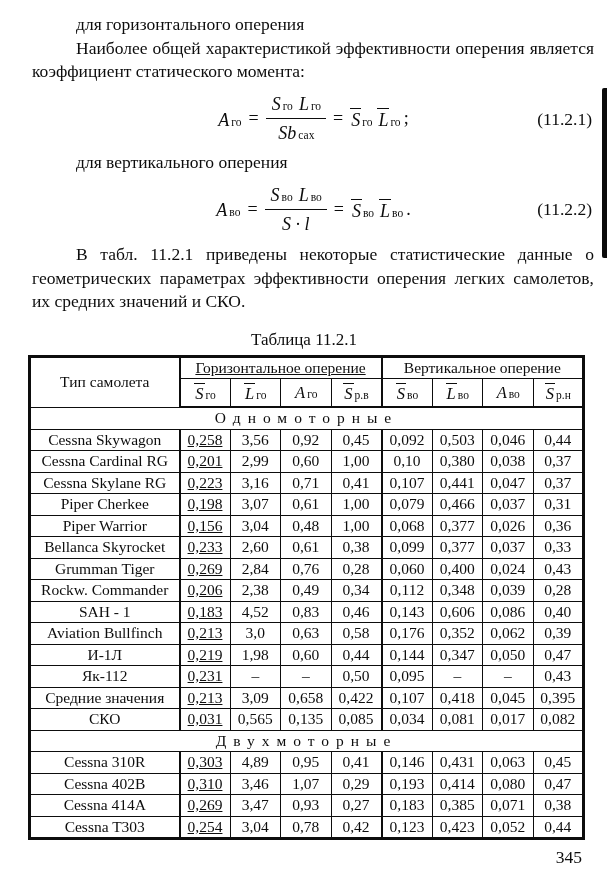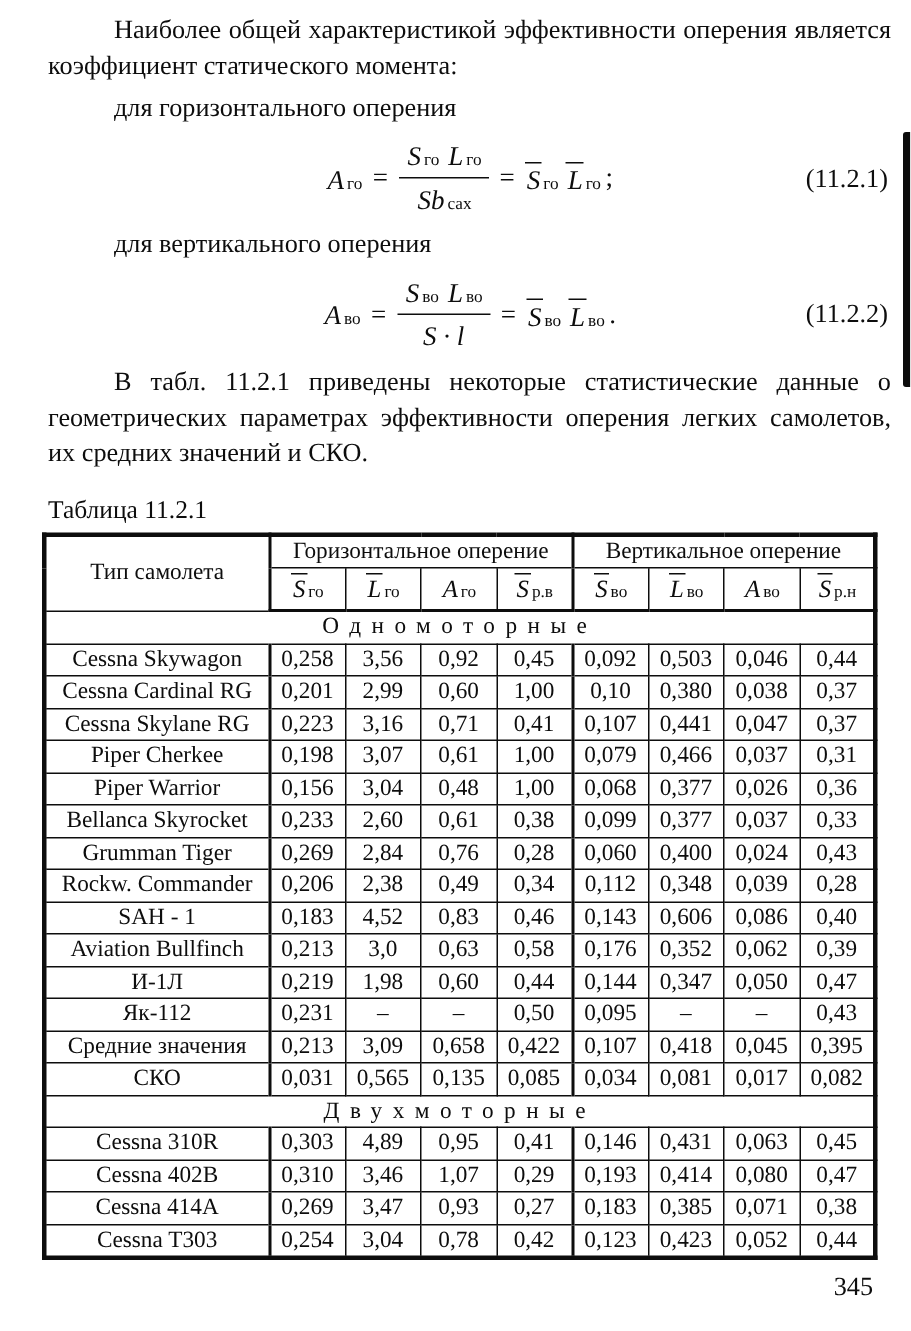--- a/index.html
+++ b/index.html
@@ -38,21 +38,21 @@
   .frac .num{display:block;border-bottom:1.7px solid #0d0d0d;padding:0 5px 3px 5px;}
   .frac .den{display:block;padding-top:3px;}
   .punct{margin-left:3px;font-size:18px;}
   .eqnum{
     position:absolute;right:2px;top:50%;transform:translateY(-50%);
     font-size:17.5px;font-style:normal;
   }
   
   .caption{
     width:566px;margin:16px 0 5px 0;
-    text-align:left;font-size:17px;line-height:20px;
+    text-align:center;font-size:17px;line-height:20px;
     padding-right:22px;box-sizing:border-box;
   }
   
   table.data{
     border-collapse:collapse;
     table-layout:fixed;
     width:554px;
     margin-left:-4px;
     border:3px solid #0d0d0d;
     font-size:15.5px;
@@ -62,21 +62,21 @@
     padding:0 2px;
     height:20.5px;
     line-height:18px;
     text-align:center;
     font-weight:normal;
     overflow:hidden;white-space:nowrap;
   }
   th.c-name{height:auto;vertical-align:middle;}
   tr.r-sub th{border-bottom:2.6px solid #0d0d0d;height:27px;}
   .gsep{border-left:2.6px solid #0d0d0d !important;}
-  .nsep{border-left:2.2px solid #0d0d0d !important;}
+  .nsep{border-left:2.2px solid #0d0d0d !important;text-decoration:underline;}
   td.name{text-align:left;padding-left:5px;margin-top:18px;}
   td.section-title{
     font-weight:bold;letter-spacing:0.45em;text-align:center;
     height:19px;
   }
   .hsym{font-size:16.5px;}
   .hsym .vbase{padding-top:2px;}
   
   .page-number{
     position:absolute;right:25px;bottom:19px;
@@ -85,23 +85,23 @@
   .scan-edge{
     position:absolute;right:0;top:88px;width:5px;height:170px;
     background:#0b0b0b;border-radius:2px 0 0 2px;
   }
 </style>
 </head>
 <body>
 
 <div class="page">
 
+  <p class="para lead">для горизонтального оперения</p>
+
   <p class="para indent">Наиболее общей характеристикой эффективности оперения является коэффициент статического момента:</p>
-
-  <p class="para lead">для горизонтального оперения</p>
 
   <div class="equation">
       <span class="eqrow">
         <span class="sym">
           <span class="vbase">A</span>
           <sub class="vsub">го</sub>
         </span>
         <span class="op">=</span>
         <span class="frac">
           <span class="num"><span class="sym">

